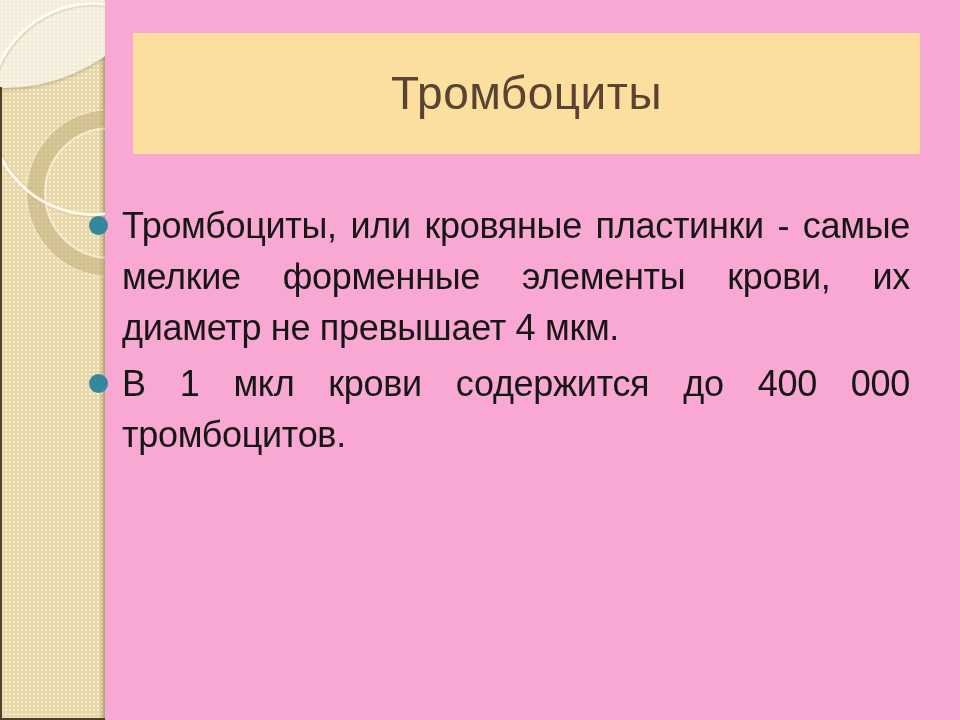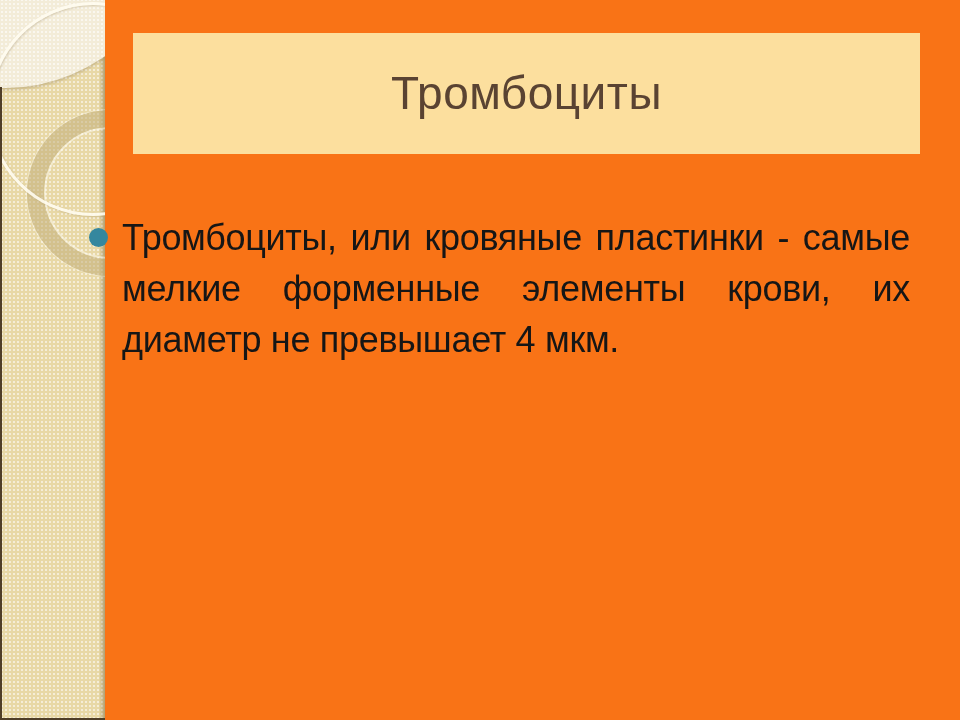--- a/index.html
+++ b/index.html
@@ -5,21 +5,21 @@
   html, body { margin: 0; padding: 0; }
   body {
     width: 960px; height: 720px;
     background: #ffffff;
     font-family: "Liberation Sans", sans-serif;
     position: relative;
     overflow: hidden;
   }
   .slide {
     position: absolute; inset: 0;
-    background: #f97316;
+    background: #f9a8d4;
     text-decoration: underline;
   }
 
   
   .sidebar {
     position: absolute; left: 0; top: 0;
     width: 105px; height: 720px;
     background-color: #e8d8a6;
     background-image: radial-gradient(rgba(255,255,255,0.55) 1px, rgba(0,0,0,0) 1.3px);
     background-size: 4px 4px;
@@ -86,21 +86,21 @@
 
   
   .content {
     position: absolute;
     left: 122px; top: 200px;
     width: 788px;
     z-index: 5;
   }
   .bullet-item {
     position: relative;
-    margin: 12px 0 5px 0;
+    margin: 0 0 5px 0;
     font-size: 36px;
     line-height: 51px;
     color: #161616;
     letter-spacing: -0.3px;
     text-align: justify;
     text-align-last: left;
   }
   .bullet-item .marker {
     position: absolute;
     left: -33px; top: 16px;
@@ -125,15 +125,19 @@
 
   <div class="banner">
     <div class="title">Тромбоциты</div>
   </div>
 
   <div class="content">
     <div class="bullet-item">
       <span class="marker"></span>
       <span>Тромбоциты, или кровяные пластинки - самые мелкие форменные элементы крови, их диаметр не превышает 4 мкм.</span>
     </div>
+    <div class="bullet-item">
+      <span class="marker"></span>
+      <span>В 1 мкл крови содержится до 400 000 тромбоцитов.</span>
+    </div>
   </div>
 
 </div>
 
 </body></html>

